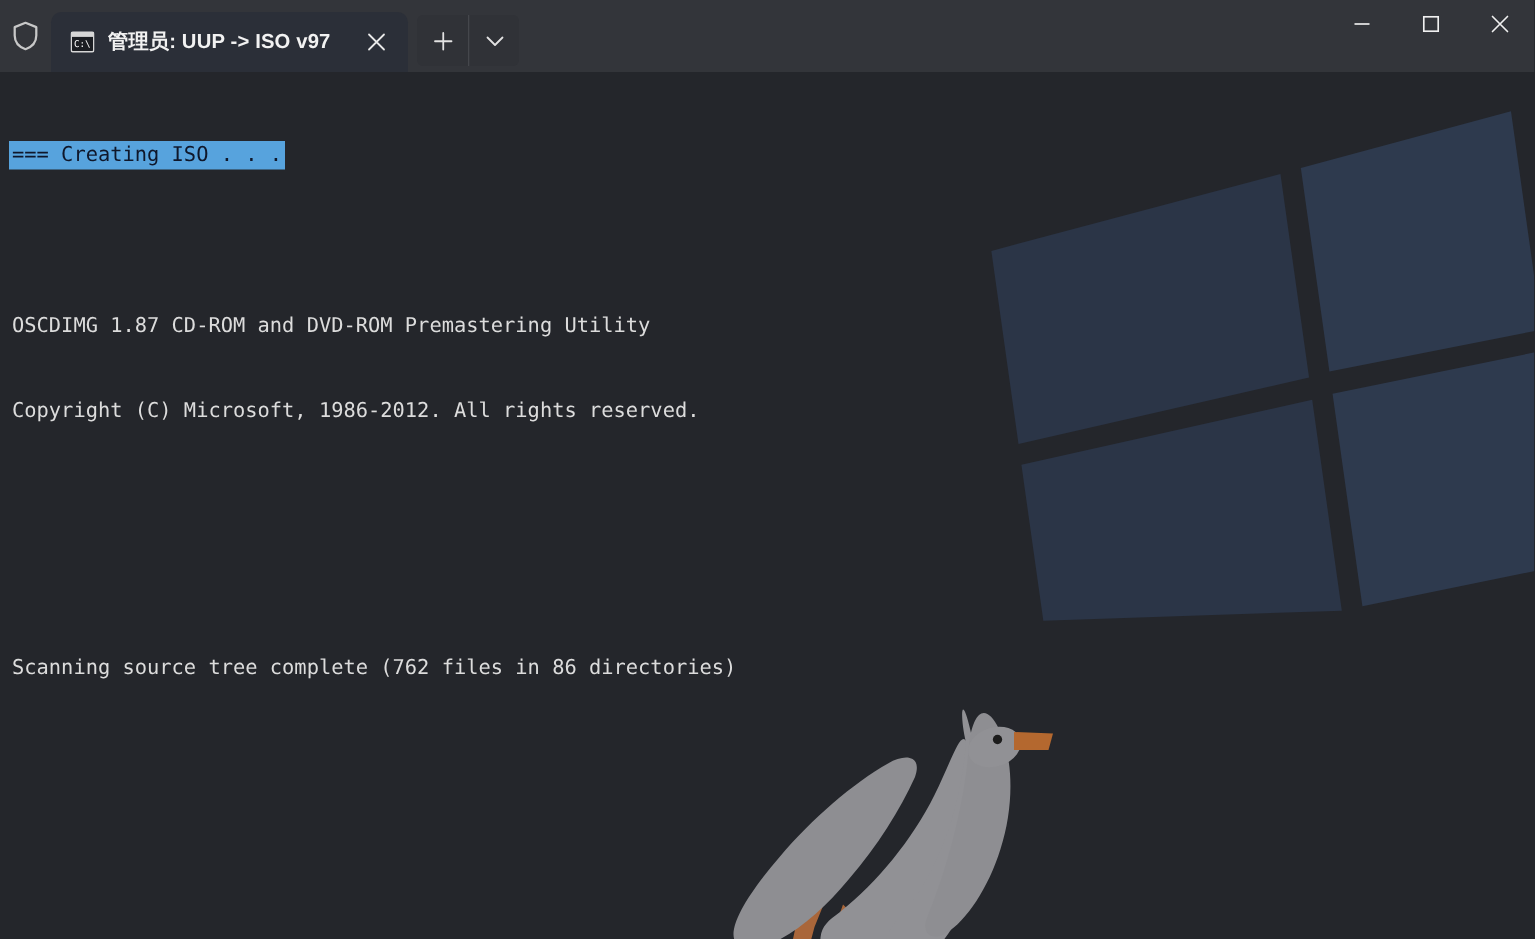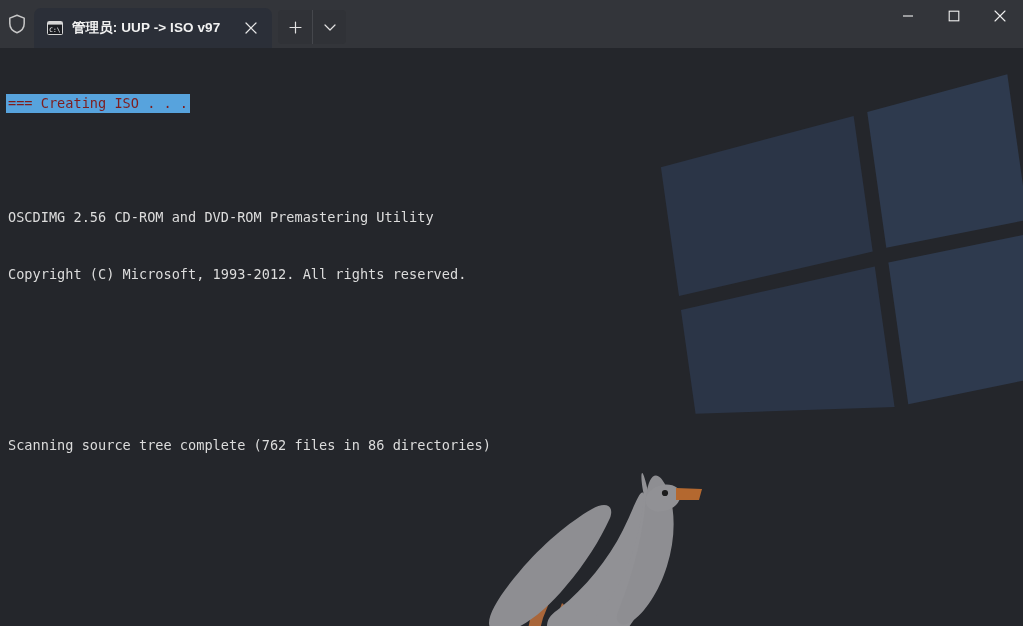--- a/index.html
+++ b/index.html
@@ -95,21 +95,21 @@
     font-family:"DejaVu Sans Mono","Liberation Mono",monospace;
     font-size:13.6px;
     line-height:19px;
     color:#dcdcdc;
     white-space:pre;
     z-index:2;
   }
   .line{ height:19px; }
   .hl-blue{
     background:#57a3dd;
-    color:#7f1d1d;
+    color:#0f172a;
     padding:1px 2px 2px 2px;
     margin-left:-2px;
   }
 </style>
 </head>
 <body>
 
 <div class="titlebar">
 
   <div class="shield-btn">
@@ -219,22 +219,22 @@
 
       <path d="M676 440 L702 441 L699 452 L676 452 Z" fill="#b4682f"></path>
 
       <circle cx="665" cy="445" r="3.1" fill="#1c1c1c"></circle>
     </g>
   </svg>
 
   <div class="console">
     <div class="line"><span class="hl-blue">=== Creating ISO . . .</span></div>
     <div class="line"><span></span></div>
-    <div class="line"><span>OSCDIMG 2.56 CD-ROM and DVD-ROM Premastering Utility</span></div>
-    <div class="line"><span>Copyright (C) Microsoft, 1993-2012. All rights reserved.</span></div>
+    <div class="line"><span>OSCDIMG 1.87 CD-ROM and DVD-ROM Premastering Utility</span></div>
+    <div class="line"><span>Copyright (C) Microsoft, 1986-2012. All rights reserved.</span></div>
     <div class="line"><span></span></div>
     <div class="line"><span></span></div>
     <div class="line"><span>Scanning source tree complete (762 files in 86 directories)</span></div>
     <div class="line"><span></span></div>
     
     
     
     
     
     

